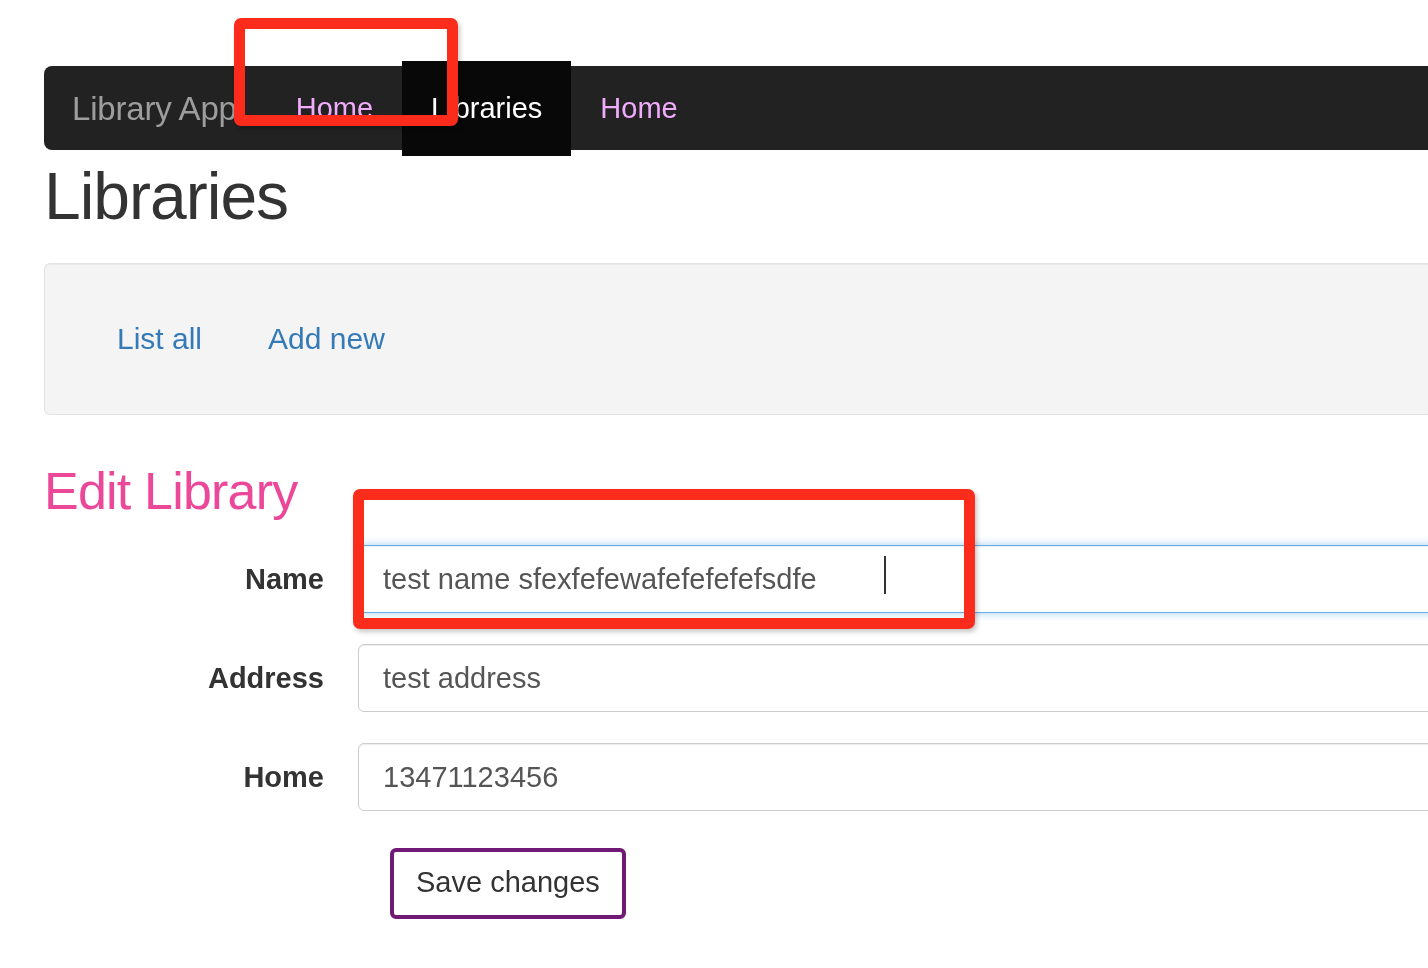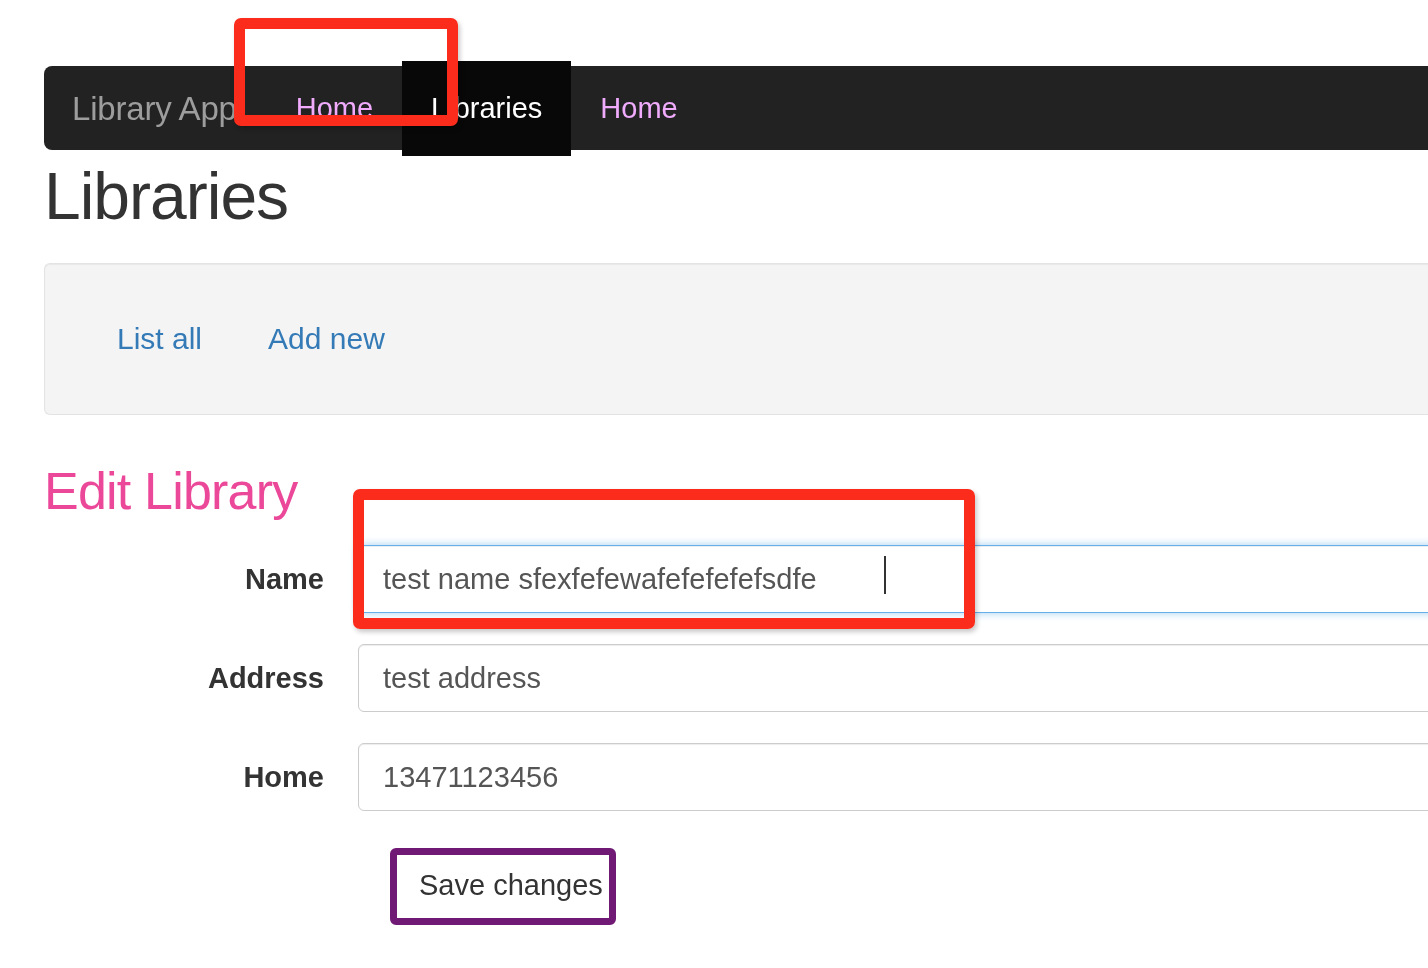--- a/index.html
+++ b/index.html
@@ -172,23 +172,23 @@
     padding-top: 6px;
   }
   .btn-spacer {
     width: 390px;
   }
   .btn-default {
     font-family: "Liberation Sans", sans-serif;
     font-size: 29px;
     color: #333333;
     background: #ffffff;
-    border: 7px solid #701a75;
+    border: 4px solid #701a75;
     border-radius: 6px;
-    padding: 16px 6px 18px 22px;
+    padding: 16px 22px 18px 22px;
     line-height: 1;
     cursor: pointer;
     white-space: nowrap;
   }
 
   
   .annotation {
     position: absolute;
     border: 11px solid #fb2c1c;
     border-radius: 7px;

